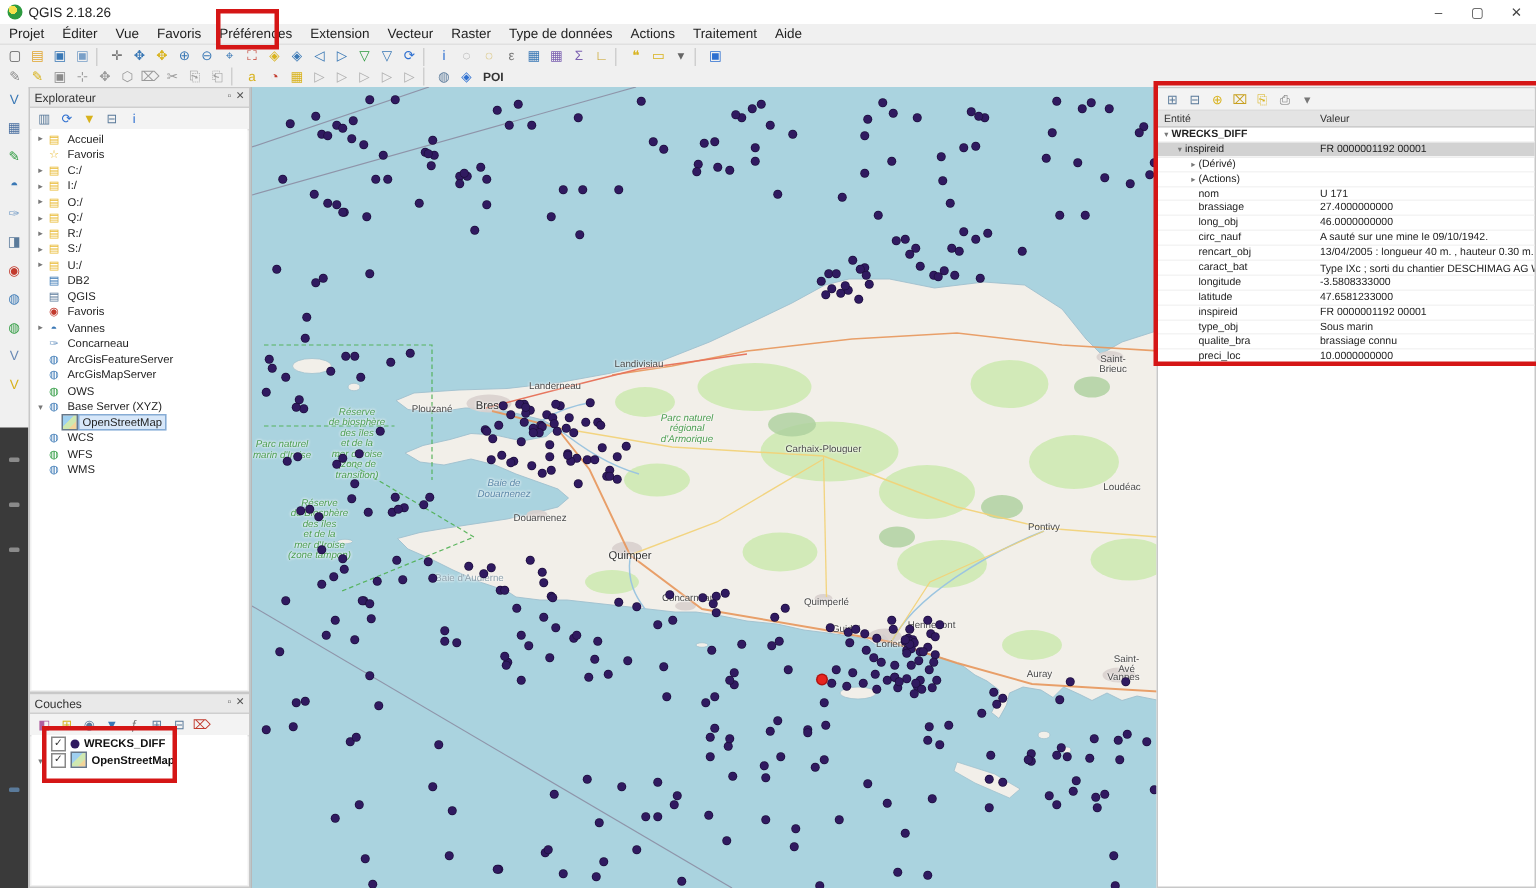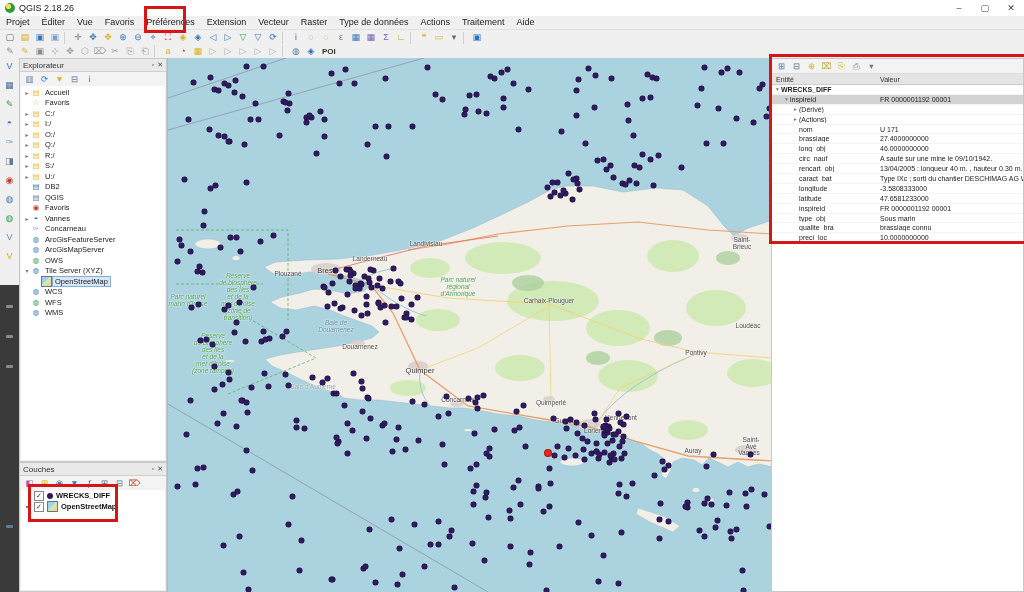--- a/index.html
+++ b/index.html
@@ -279,21 +279,21 @@
           <span class="tlabel">ArcGisMapServer</span>
         </div>
         <div class="trow" style="padding-left: 2px;">
           <span class="texp"></span>
           <span class="ticon" style="color: rgb(45, 154, 63);">◍</span>
           <span class="tlabel">OWS</span>
         </div>
         <div class="trow" style="padding-left: 2px;">
           <span class="texp">▾</span>
           <span class="ticon" style="color: rgb(58, 120, 181);">◍</span>
-          <span class="tlabel">Tile Server (XYZ)</span>
+          <span class="tlabel">Base Server (XYZ)</span>
         </div>
         <div class="trow tsel" style="padding-left: 12px;">
           <span class="texp"></span>
           <span class="osm-icon"></span>
           <span class="tlabel">OpenStreetMap</span>
         </div>
         <div class="trow" style="padding-left: 2px;">
           <span class="texp"></span>
           <span class="ticon" style="color: rgb(58, 120, 181);">◍</span>
           <span class="tlabel">WCS</span>

